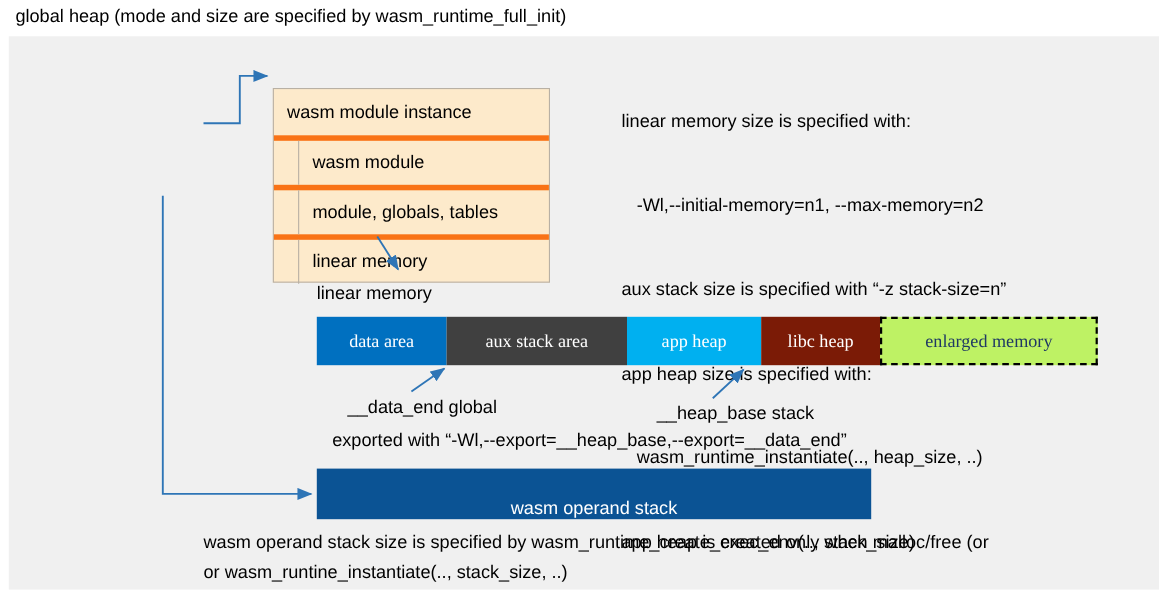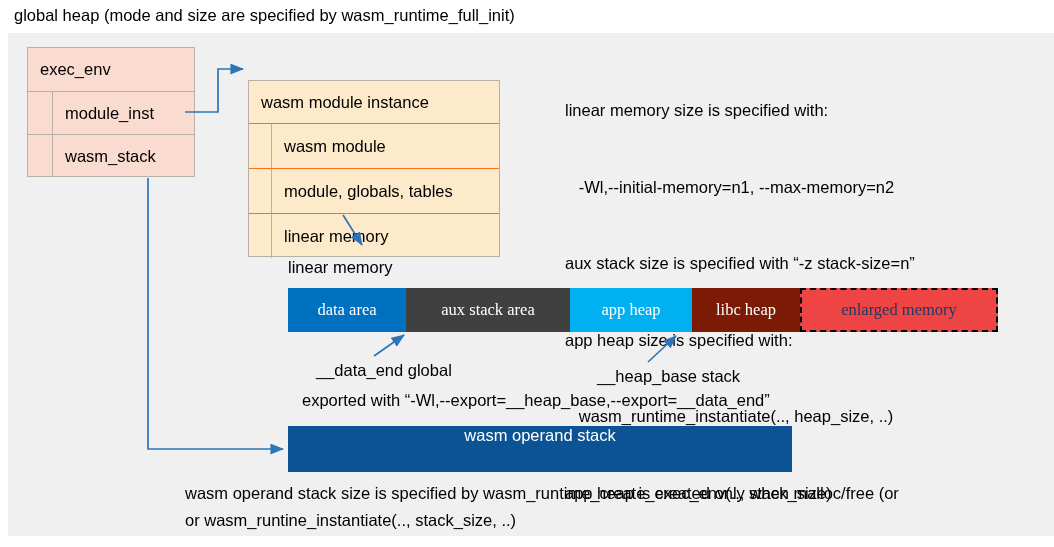--- a/index.html
+++ b/index.html
@@ -82,21 +82,21 @@
 
   
   #module-inst-box {
     left: 248px;
     top: 47px;
     width: 252px;
     height: 177px;
     background: #fdeacb;
     margin-top: 33px;
   }
-  #module-inst-box .row { border-top: 1px solid #f97316; }
+  #module-inst-box .row { border-top: 5px solid #f97316; }
   #module-inst-box .row:first-child { border-top: none; }
   #module-inst-box .hdr { height: 42px; padding-left: 12px; }
   #module-inst-box .sub { height: 45px; }
   #module-inst-box .sub .gutter { width: 23px; border-right: 1px solid #b8b0a4; }
 
   
   #linear-notes {
     position: absolute;
     left: 533px;
     top: 47px;
@@ -129,34 +129,34 @@
     align-items: center;
     justify-content: center;
     font-size: 16.5px;
     color: #ffffff;
     white-space: nowrap;
     box-sizing: border-box;
     font-family: Liberation Serif, serif;
   }
   #memory-bar .seg.enlarged {
     color: #1f3864;
-    background: #ef4444;
+    background: #bef264;
     border: 2.5px dashed #000000;
   }
 
   
   #operand-stack-box {
     position: absolute;
     left: 288px;
     top: 426px;
     width: 504px;
     height: 46px;
     background: #0b5394;
     display: flex;
-    align-items: flex-start;
+    align-items: flex-end;
     justify-content: center;
     color: #ffffff;
     font-size: 16.5px;
     white-space: nowrap;
   }
 
   
   .annot {
     position: absolute;
     font-size: 16.5px;
@@ -182,33 +182,20 @@
 </style>
 </head>
 <body>
 
 <div id="stage">
 
   <div id="gray-panel"></div>
 
   <div id="page-title">global heap (mode and size are specified by wasm_runtime_full_init)</div>
 
-  <div class="struct" id="exec-env-box">
-    <div class="row hdr">
-      <span>exec_env</span>
-    </div>
-    <div class="row sub">
-      <div class="gutter"></div>
-      <div class="cell">module_inst</div>
-    </div>
-    <div class="row sub">
-      <div class="gutter"></div>
-      <div class="cell">wasm_stack</div>
-    </div>
-  </div>
 
   <div class="struct" id="module-inst-box">
     <div class="row hdr">
       <span>wasm module instance</span>
     </div>
     <div class="row sub">
       <div class="gutter"></div>
       <div class="cell">wasm module</div>
     </div>
     <div class="row sub">

